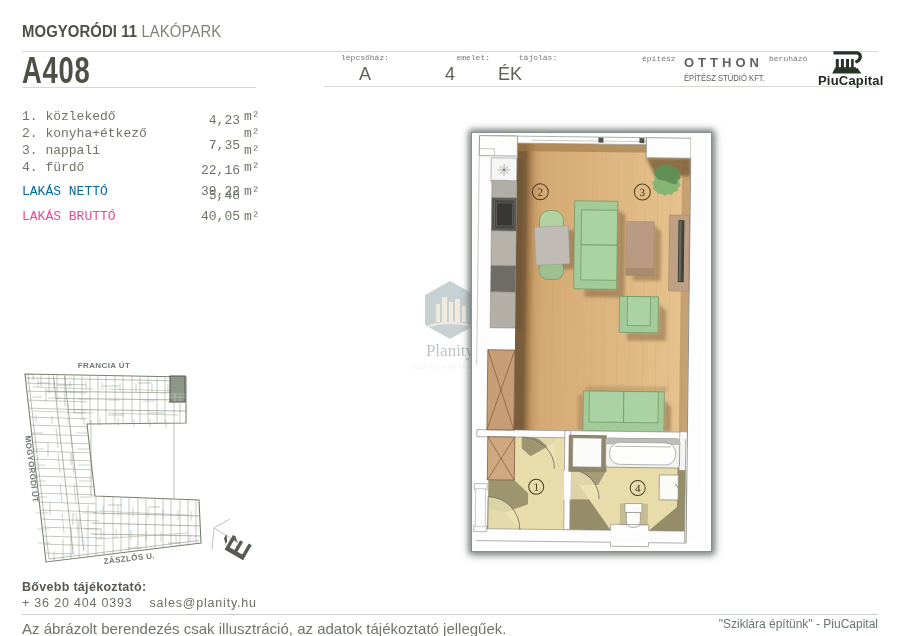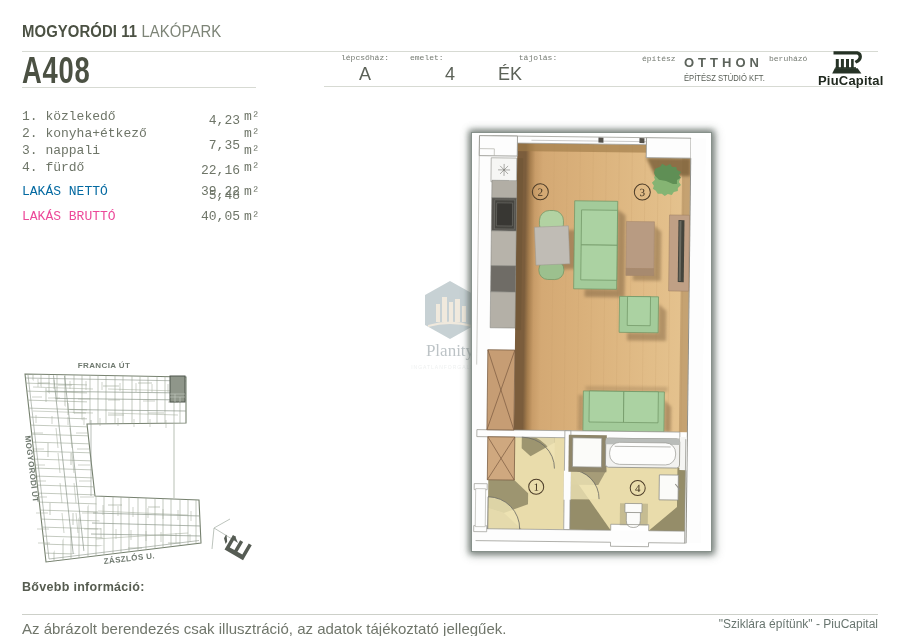--- a/index.html
+++ b/index.html
@@ -18,21 +18,21 @@
 
   <div class="abs" style="left:22px;top:39px;font-size:36px;font-weight:bold;color:#4b5143;letter-spacing:1px;transform:scaleX(.76);transform-origin:left top;">A408</div>
 
   <div class="abs" style="left:22px;top:76px;width:234px;height:1px;background:#d7dad3;"></div>
 
   <div class="abs" style="left:324px;top:75px;width:554px;height:1px;background:#d7dad3;"></div>
 
   <div class="abs mono" style="left:325px;top:42px;width:80px;text-align:center;font-size:8px;color:#757b72;">lépcsőház:</div>
   <div class="abs" style="left:325px;top:53px;width:80px;text-align:center;font-size:18px;color:#5c6258;">A</div>
 
-  <div class="abs mono" style="left:410px;top:42px;width:80px;text-align:left;font-size:8px;color:#757b72;">emelet:</div>
+  <div class="abs mono" style="left:410px;top:42px;width:80px;text-align:right;font-size:8px;color:#757b72;">emelet:</div>
   <div class="abs" style="left:410px;top:53px;width:80px;text-align:center;font-size:18px;color:#5c6258;">4</div>
 
   <div class="abs mono" style="left:498px;top:42px;width:80px;text-align:center;font-size:8px;color:#757b72;">tájolás:</div>
   <div class="abs" style="left:498px;top:53px;width:80px;text-align:left;font-size:18px;color:#5c6258;">ÉK</div>
 
   <div class="abs mono" style="left:642px;top:43px;font-size:8px;color:#757b72;">építész</div>
 
   <div class="abs" style="left:684px;top:44px;width:72px;text-align:center;font-size:13px;font-weight:bold;color:#5d645c;letter-spacing:4px;">OTTHON</div>
   <div class="abs" style="left:680px;top:62px;width:80px;text-align:center;font-size:8.5px;color:#565c54;letter-spacing:0px;transform:scaleX(.9);transform-origin:center;white-space:nowrap;">ÉPÍTÉSZ STÚDIÓ KFT.</div>
 
@@ -384,21 +384,22 @@
         <rect x="4" y="352" width="13" height="6"></rect>
         <rect x="4" y="394" width="13" height="6"></rect>
         <rect x="5.5" y="357" width="10" height="38" stroke="#b5b5af"></rect>
       </g>
 
       <path d="M18,365 A32,32 0 0 1 50,397" fill="none" stroke="#6b6b65" stroke-width="0.8"></path>
       <line x1="18" y1="365" x2="18" y2="397" stroke="#6b6b65" stroke-width="0.8"></line>
     </g>
   </svg>
 
-  <div class="abs" style="left:22px;top:569px;font-size:12.5px;font-weight:bold;color:#565c50;letter-spacing:.3px;">Bővebb információ:</div>
+  <div class="abs" style="left:22px;top:569px;font-size:12.5px;font-weight:bold;color:#565c50;letter-spacing:.3px;">Bővebb tájékoztató:</div>
+  <div class="abs" style="left:22px;top:585px;font-size:12.5px;color:#6b7165;letter-spacing:.8px;">+ 36 20 404 0393&nbsp;&nbsp;&nbsp;&nbsp;sales@planity.hu</div>
 
   <div class="abs" style="left:22px;top:603px;width:856px;height:1px;background:#cdd0c9;"></div>
 
   <div class="abs" style="left:22px;top:609px;font-size:15px;color:#70766b;">Az ábrázolt berendezés csak illusztráció, az adatok tájékoztató jellegűek.</div>
 
   <div class="abs" style="right:22px;top:606px;font-size:12px;color:#68756f;">"Sziklára építünk" - PiuCapital</div>
 
 </div>
 
 </body></html>

